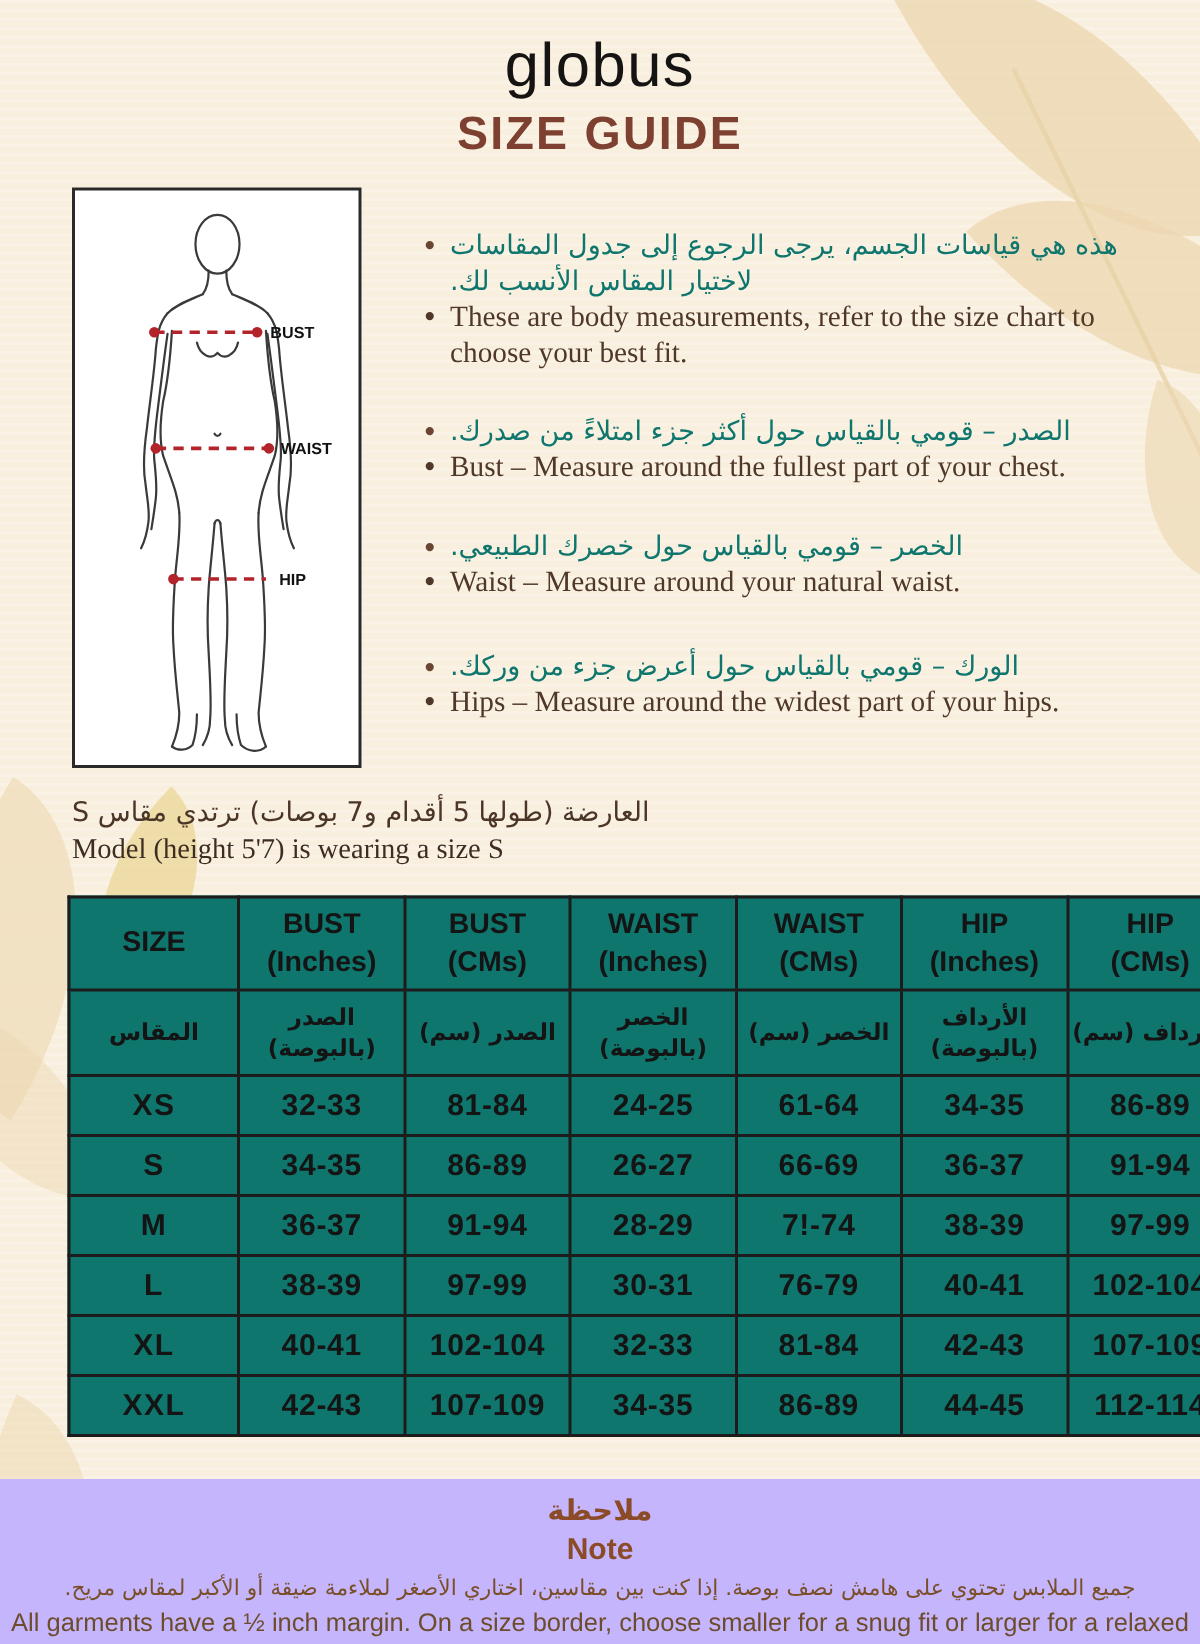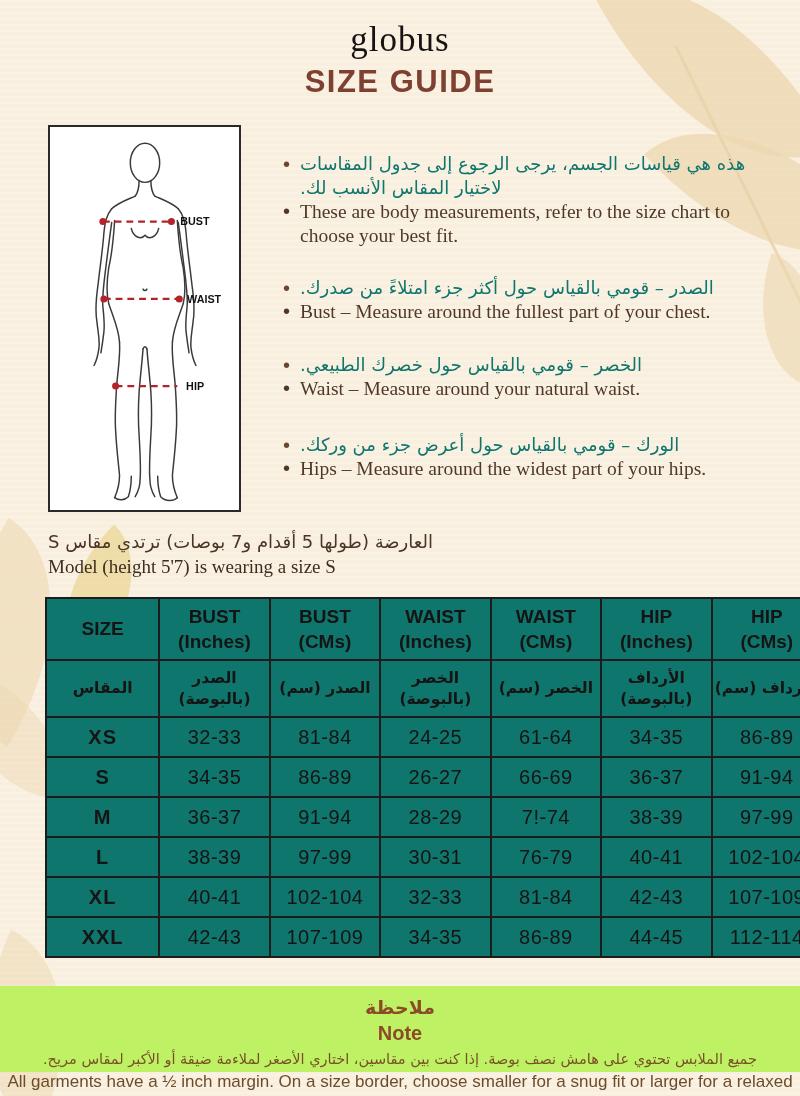--- a/index.html
+++ b/index.html
@@ -22,21 +22,21 @@
   .leaf-a { left:644px; top:-50px;  width:140px; height:245px; transform:rotate(-28deg); opacity:.8; }
   .leaf-b { left:700px; top:85px;   width:125px; height:215px; transform:rotate(-42deg); opacity:.75; }
   .leaf-c { left:752px; top:262px;  width:75px;  height:115px; transform:rotate(18deg);  opacity:.65; }
   .leaf-d { left:-52px; top:535px;  width:120px; height:195px; transform:rotate(32deg);  opacity:.6; }
   .leaf-e { left:-42px; top:655px;  width:100px; height:160px; transform:rotate(-18deg); opacity:.45; }
   .leaf-f { left:58px;  top:535px;  width:82px;  height:125px; transform:rotate(45deg); background:#ecd9a0; opacity:.85; }
   .leaf-g { left:-30px; top:945px;  width:110px; height:170px; transform:rotate(25deg);  opacity:.5; }
   .stem   { left:742px; top:30px; width:3px; height:310px; border-radius:3px; transform:rotate(-26deg); background:#e7d2a8; opacity:.8; }
 
   .header { position:absolute; left:0; top:20px; width:100%; text-align:center; z-index:1; }
-  .logo { font-family:Liberation Serif, serif; font-size:35px; font-weight:500; letter-spacing:1px; color:#161412; }
+  .logo { font-family:Liberation Sans, sans-serif; font-size:41px; font-weight:500; letter-spacing:1px; color:#161412; }
   .size-guide-title { margin-top:4px; font-size:31px; font-weight:700; letter-spacing:1.5px; color:#7d4031; }
 
   .figure-box {
     position:absolute; left:48px; top:125px; width:193px; height:387px;
     background:#ffffff; border:2px solid #2a2a2a; z-index:1;
   }
   .figure-box svg { width:100%; height:100%; display:block; }
   .fig-outline { fill:none; stroke:#3a3a3a; stroke-width:1.5; stroke-linecap:round; }
   .measure-line { stroke:#b3242a; stroke-width:2.4; stroke-dasharray:7 5; }
   .measure-dot { fill:#b3242a; }
@@ -63,32 +63,32 @@
   .model-info { position:absolute; left:48px; top:529px; z-index:1; }
   .model-ar { font-family:"DejaVu Sans", sans-serif; direction:rtl; text-align:left; font-size:18px; line-height:25px; color:#4a3527; }
   .model-en { font-family:"Liberation Serif", serif; font-size:19px; line-height:25px; color:#3e2d21; }
 
   table.size-table {
     position:absolute; left:45px; top:597px; width:778px; z-index:1;
     border-collapse:collapse; background:#0f766e; table-layout:fixed;
   }
   .size-table td {
     border:2px solid #1c1c1c; text-align:center; vertical-align:middle;
-    font-family:"Liberation Sans", sans-serif; color:#141414; padding:0 2px;
+    font-family:"Liberation Sans", sans-serif; color:#141414; padding:0 2px;font-weight:bold;
   }
   .size-table col.c0 { width:14.6%; }
   .row-head-en td { height:62px; font-size:19px; font-weight:700; line-height:1.32; white-space:pre-line; }
   .row-head-ar td { height:57px; font-size:15.5px; font-weight:700; direction:rtl;
                     font-family:"DejaVu Sans", sans-serif; line-height:1.3; }
   .row-data td { height:40px; font-size:20px; letter-spacing:.5px;text-align:center; }
   .row-data td.size-cell { font-weight:700; letter-spacing:1px; }
 
   .note-band {
-    position:absolute; left:0; top:986px; width:100%; height:86px;
-    background:#bef264; z-index:2; text-align:center; padding-top:9px;
+    position:absolute; left:0; top:986px; width:100%; height:110px;
+    background:#c4b5fd; z-index:2; text-align:center; padding-top:9px;
   }
   .note-title-ar { font-family:"DejaVu Sans", sans-serif; direction:rtl; font-size:19px; font-weight:700; color:#8a4b26; line-height:25px; }
   .note-title-en { font-size:20px; font-weight:700; color:#8a4b26; line-height:26px; }
   .note-body-ar { font-family:"DejaVu Sans", sans-serif; direction:rtl; font-size:14.5px; color:#7a4f28; line-height:22px; margin-top:2px; }
   .note-body-en { font-size:17px; color:#6d4c2c; line-height:23px; }
 </style>
 </head>
 <body>
 
 <div class="page">

